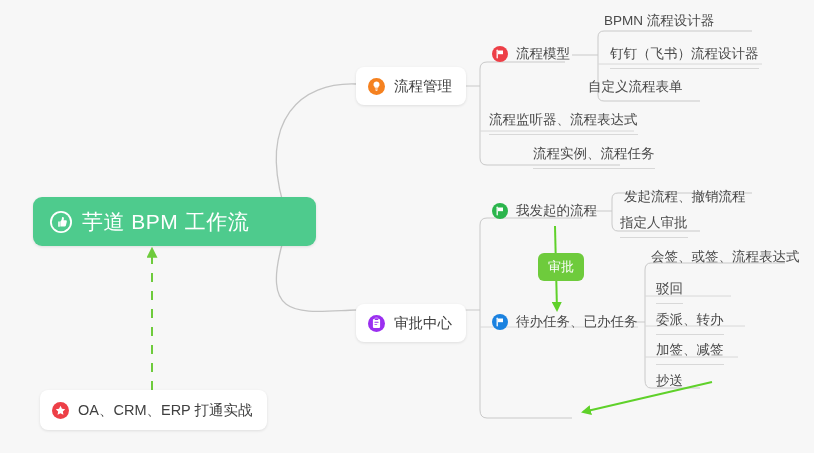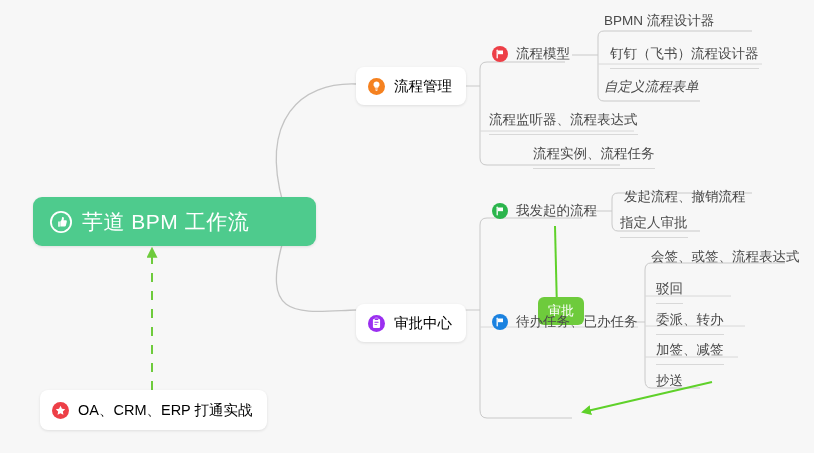--- a/index.html
+++ b/index.html
@@ -53,21 +53,21 @@
     background: #ffffff;
     border-radius: 8px;
     display: flex;
     align-items: center;
     padding: 0 14px 0 12px;
     height: 38px;
     box-shadow: 0 1px 3px rgba(0,0,0,0.10);
   }
   .branch-label {
     font-size: 14.5px;
-    color: #000000;
+    color: #404040;
     margin-left: 9px;
     white-space: nowrap;
   }
 
   
   .flag-node {
     position: absolute;
     display: flex;
     align-items: center;
     white-space: nowrap;
@@ -200,21 +200,21 @@
         <circle cx="8" cy="8" r="8" fill="#ed3f47"></circle>
         <path d="M5.2 4.2 v7.6" stroke="#ffffff" stroke-width="1.3" stroke-linecap="round"></path>
         <path d="M5.9 4.5 h5.1 v3.7 h-5.1 z" fill="#ffffff"></path>
       </svg>
     </span>
     <span class="flag-label">流程模型</span>
   </div>
 
   <div class="leaf-node no-rule" style="left:604px; top:12px;">BPMN 流程设计器</div>
   <div class="leaf-node" style="left:610px; top:45px;">钉钉（飞书）流程设计器</div>
-  <div class="leaf-node no-rule" style="left:604px; top:78px;font-style:italic;">自定义流程表单</div>
+  <div class="leaf-node no-rule" style="left:588px; top:78px;">自定义流程表单</div>
 
   <div class="leaf-node" style="left:489px; top:111px;">流程监听器、流程表达式</div>
   <div class="leaf-node" style="left:489px; top:145px;margin-left:44px;">流程实例、流程任务</div>
 
   <div class="branch-node" style="left:356px; top:304px;">
     <span class="icon">
       <svg width="17" height="17" viewBox="0 0 18 18">
         <circle cx="9" cy="9" r="9" fill="#9b2ff0"></circle>
         <rect x="5.2" y="4.2" width="7.6" height="9.6" rx="1.2" fill="#ffffff"></rect>
         <rect x="7.0" y="3.0" width="4.0" height="2.2" rx="1.0" fill="#ffffff"></rect>
@@ -233,21 +233,21 @@
         <path d="M5.2 4.2 v7.6" stroke="#ffffff" stroke-width="1.3" stroke-linecap="round"></path>
         <path d="M5.9 4.5 h5.1 v3.7 h-5.1 z" fill="#ffffff"></path>
       </svg>
     </span>
     <span class="flag-label">我发起的流程</span>
   </div>
 
   <div class="leaf-node no-rule" style="left:624px; top:188px;">发起流程、撤销流程</div>
   <div class="leaf-node" style="left:620px; top:214px;">指定人审批</div>
 
-  <div class="tag-node" style="left:538px; top:253px;margin-top:44px;">审批</div>
+  <div class="tag-node" style="left:538px; top:253px;">审批</div>
 
   <div class="flag-node" style="left:492px; top:313px;">
     <span class="icon">
       <svg width="16" height="16" viewBox="0 0 16 16">
         <circle cx="8" cy="8" r="8" fill="#1b82e0"></circle>
         <path d="M5.2 4.2 v7.6" stroke="#ffffff" stroke-width="1.3" stroke-linecap="round"></path>
         <path d="M5.9 4.5 h5.1 v3.7 h-5.1 z" fill="#ffffff"></path>
       </svg>
     </span>
     <span class="flag-label">待办任务、已办任务</span>

